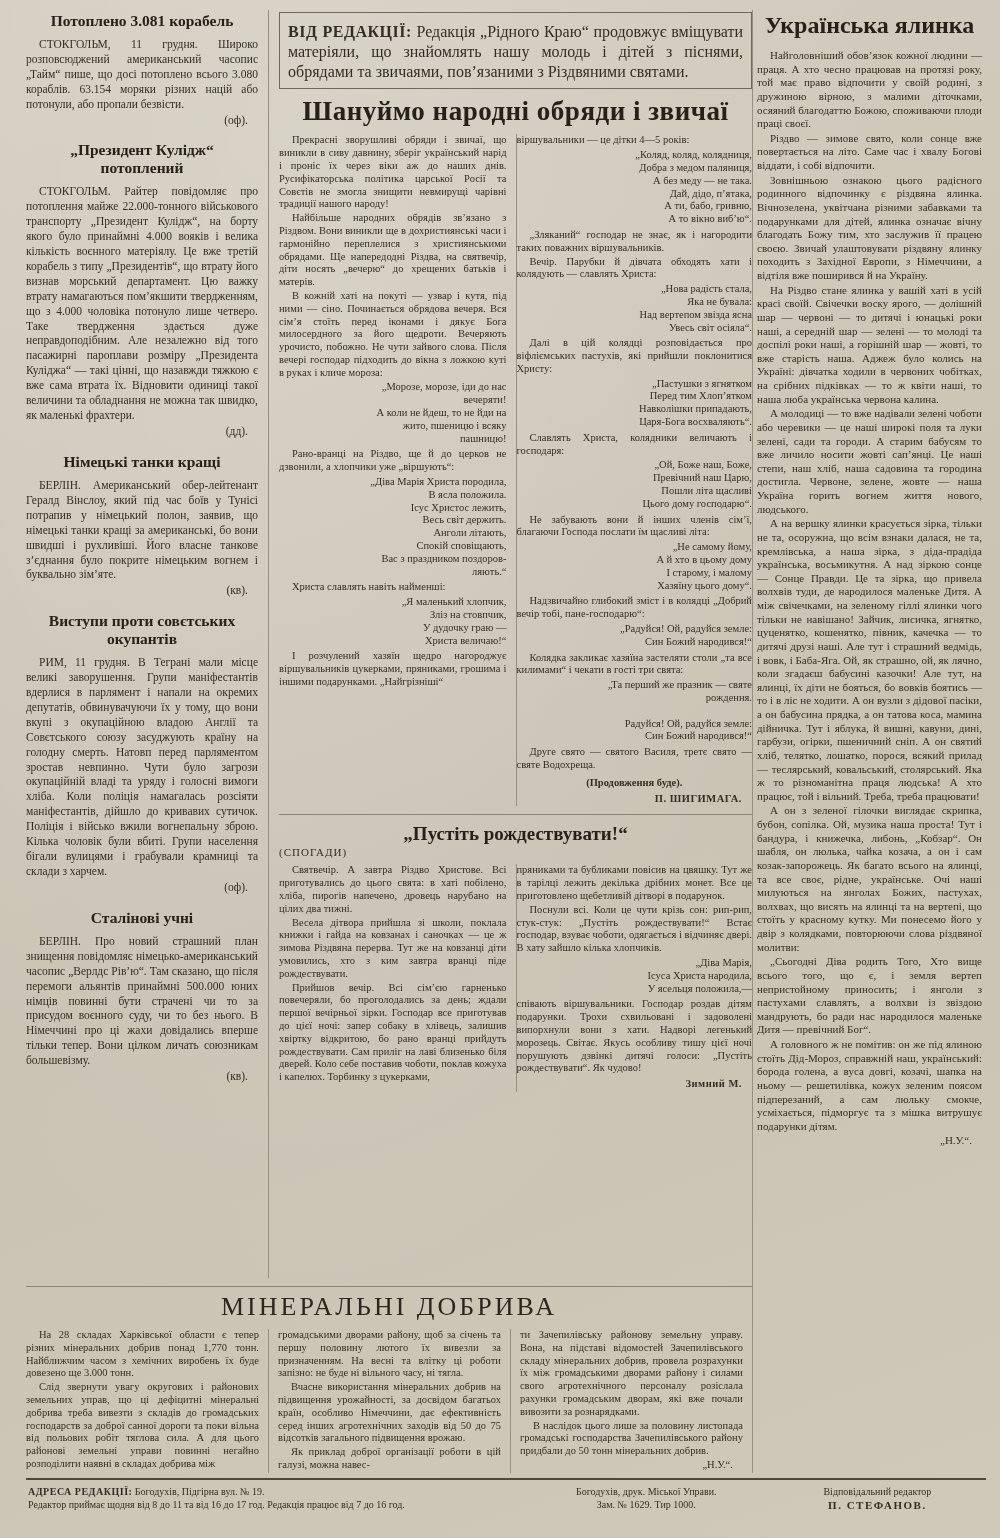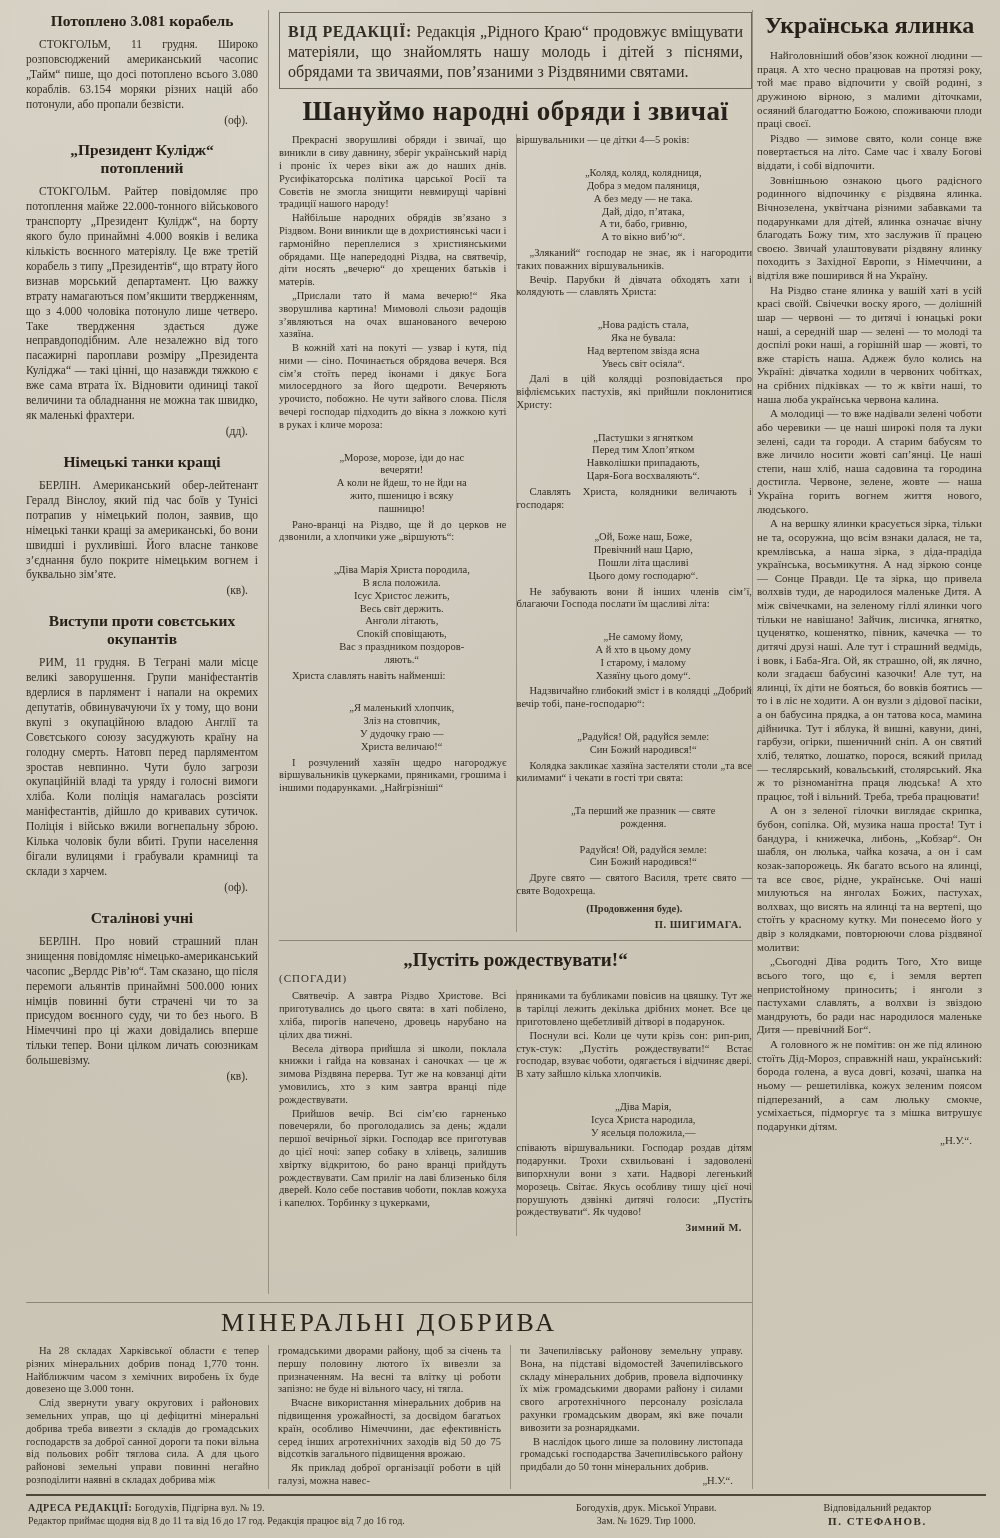--- a/index.html
+++ b/index.html
@@ -26,21 +26,21 @@
   .col1 { width: 242px; padding-right: 10px; overflow: hidden; }
   .center-col { width: 484px; border-left: 1px solid #97907e; padding-left: 10px; overflow: hidden; }
   .col4 { flex: 1; border-left: 1px solid #97907e; padding: 0 4px 0 4px; overflow: hidden; }
 
   .colbody { font-size: 10.5px; line-height: 1.22; text-align: justify; }
   .col1 .colbody { font-size: 11.5px; line-height: 1.3; }
   .col4 .colbody { font-size: 11px; line-height: 1.24; }
 
   p { margin: 0 0 1px 0; text-indent: 13px; }
   p.noindent { text-indent: 0; }
-  p.verse { white-space: pre-line; text-indent: 0; text-align: center; padding-left: 18px; margin: 20px 0 3px; }
+  p.verse { white-space: pre-line; text-indent: 0; text-align: right; padding-left: 18px; margin: 2px 0 3px; }
   p.sig { text-align: right; text-indent: 0; padding-right: 10px; margin-top: 1px; }
   p.sigbold { text-align: right; text-indent: 0; padding-right: 10px; font-weight: bold; margin-top: 3px; letter-spacing: 0.5px; }
   p.centernote { text-align: center; text-indent: 0; font-weight: bold; margin-top: 5px; }
 
   .article { margin-bottom: 14px; }
   .article-title {
     font-size: 15.5px; font-weight: bold; text-align: center;
     margin: 14px 4px 7px; line-height: 1.15; color: #272219;
   }
   .article:first-child .article-title { margin-top: 2px; }
@@ -82,21 +82,21 @@
 
   .right-headline {
     font-size: 24px; font-weight: bold; text-align: center;
     margin: 2px 0 10px; color: #26211a;
   }
 
   .footer {
     flex: 0 0 auto;
     border-top: 2px solid #4e4839;
     margin-top: 5px;
-    padding: 5px 4px 10px 2px;
+    padding: 5px 4px 26px 2px;
     display: flex; align-items: flex-start;
     font-size: 10px; line-height: 1.3; gap: 22px;
   }
   .footer-left { width: 54%; padding-right: 10px; }
   .footer-left .line1 b { letter-spacing: 0.5px; }
   .footer-center { width: 23%; text-align: center; }
   .footer-right { width: 23%; text-align: center; }
   .editor-name { font-weight: bold; letter-spacing: 1.5px; font-size: 11px; }
 </style>
 </head>
@@ -150,21 +150,20 @@
           <div class="editorial-box">
             <span class="ed-label">ВІД РЕДАКЦІЇ:</span>
             <span>Редакція „Рідного Краю“ продовжує вміщувати матеріяли, що знайомлять нашу молодь і дітей з піснями, обрядами та звичаями, пов’язаними з Різдвяними святами.</span>
           </div>
 
           <h1 class="main-headline">Шануймо народні обряди і звичаї</h1>
           <div class="two-col">
             <div class="colbody half">
                 <p>Прекрасні зворушливі обряди і звичаї, що виникли в сиву давнину, зберіг український нарід і проніс їх через віки аж до наших днів. Русифікаторська політика царської Росії та Совєтів не змогла знищити невмирущі чарівні традиції нашого народу!</p>
                 <p>Найбільше народних обрядів зв’язано з Різдвом. Вони виникли ще в дохристиянські часи і гармонійно переплелися з християнськими обрядами. Ще напередодні Різдва, на святвечір, діти носять „вечерю“ до хрещених батьків і матерів.</p>
-                <p>„Прислали тато й мама вечерю!“ Яка зворушлива картина! Мимоволі сльози радощів з’являються на очах вшанованого вечерою хазяїна.</p>
                 <p>В кожній хаті на покуті — узвар і кутя, під ними — сіно. Починається обрядова вечеря. Вся сім’я стоїть перед іконами і дякує Бога милосердного за його щедроти. Вечеряють урочисто, побожно. Не чути зайвого слова. Після вечері господар підходить до вікна з ложкою куті в руках і кличе мороза:</p>
                 <p class="verse">„Морозе, морозе, іди до нас
 вечеряти!
 А коли не йдеш, то не йди на
 жито, пшеницю і всяку
 пашницю!</p>
                 <p>Рано-вранці на Різдво, ще й до церков не дзвонили, а хлопчики уже „віршують“:</p>
                 <p class="verse">„Діва Марія Христа породила,
 В ясла положила.
 Ісус Христос лежить,
@@ -253,21 +252,21 @@
           <div class="colbody third">
               <p>На 28 складах Харківської области є тепер різних мінеральних добрив понад 1,770 тонн. Найближчим часом з хемічних виробень їх буде довезено ще 3.000 тонн.</p>
               <p>Слід звернути увагу округових і районових земельних управ, що ці дефіцитні мінеральні добрива треба вивезти з складів до громадських господарств за доброї санної дороги та поки вільна від польових робіт тяглова сила. А для цього районові земельні управи повинні негайно розподілити наявні в складах добрива між</p>
             </div>
           <div class="colbody third">
               <p class="noindent">громадськими дворами району, щоб за січень та першу половину лютого їх вивезли за призначенням. На весні та влітку ці роботи запізно: не буде ні вільного часу, ні тягла.</p>
               <p>Вчасне використання мінеральних добрив на підвищення урожайності, за досвідом багатьох країн, особливо Німеччини, дає ефективність серед інших агротехнічних заходів від 50 до 75 відсотків загального підвищення врожаю.</p>
               <p>Як приклад доброї організації роботи в цій галузі, можна навес-</p>
             </div>
           <div class="colbody third">
-              <p class="noindent">ти Зачепилівську районову земельну управу. Вона, на підставі відомостей Зачепилівського складу мінеральних добрив, провела відпочинку їх між громадськими дворами району і силами свого агротехнічного персоналу розіслала рахунки громадським дворам, які вже почали вивозити за рознарядками.</p>
+              <p class="noindent">ти Зачепилівську районову земельну управу. Вона, на підставі відомостей Зачепилівського складу мінеральних добрив, провела розрахунки їх між громадськими дворами району і силами свого агротехнічного персоналу розіслала рахунки громадським дворам, які вже почали вивозити за рознарядками.</p>
               <p>В наслідок цього лише за половину листопада громадські господарства Зачепилівського району придбали до 50 тонн мінеральних добрив.</p>
               <p class="sig">„Н.У.“.</p>
             </div>
         </div>
       </section>
     </div>
 
     <section class="col4">
       <h2 class="right-headline">Українська ялинка</h2>
       <div class="colbody">

